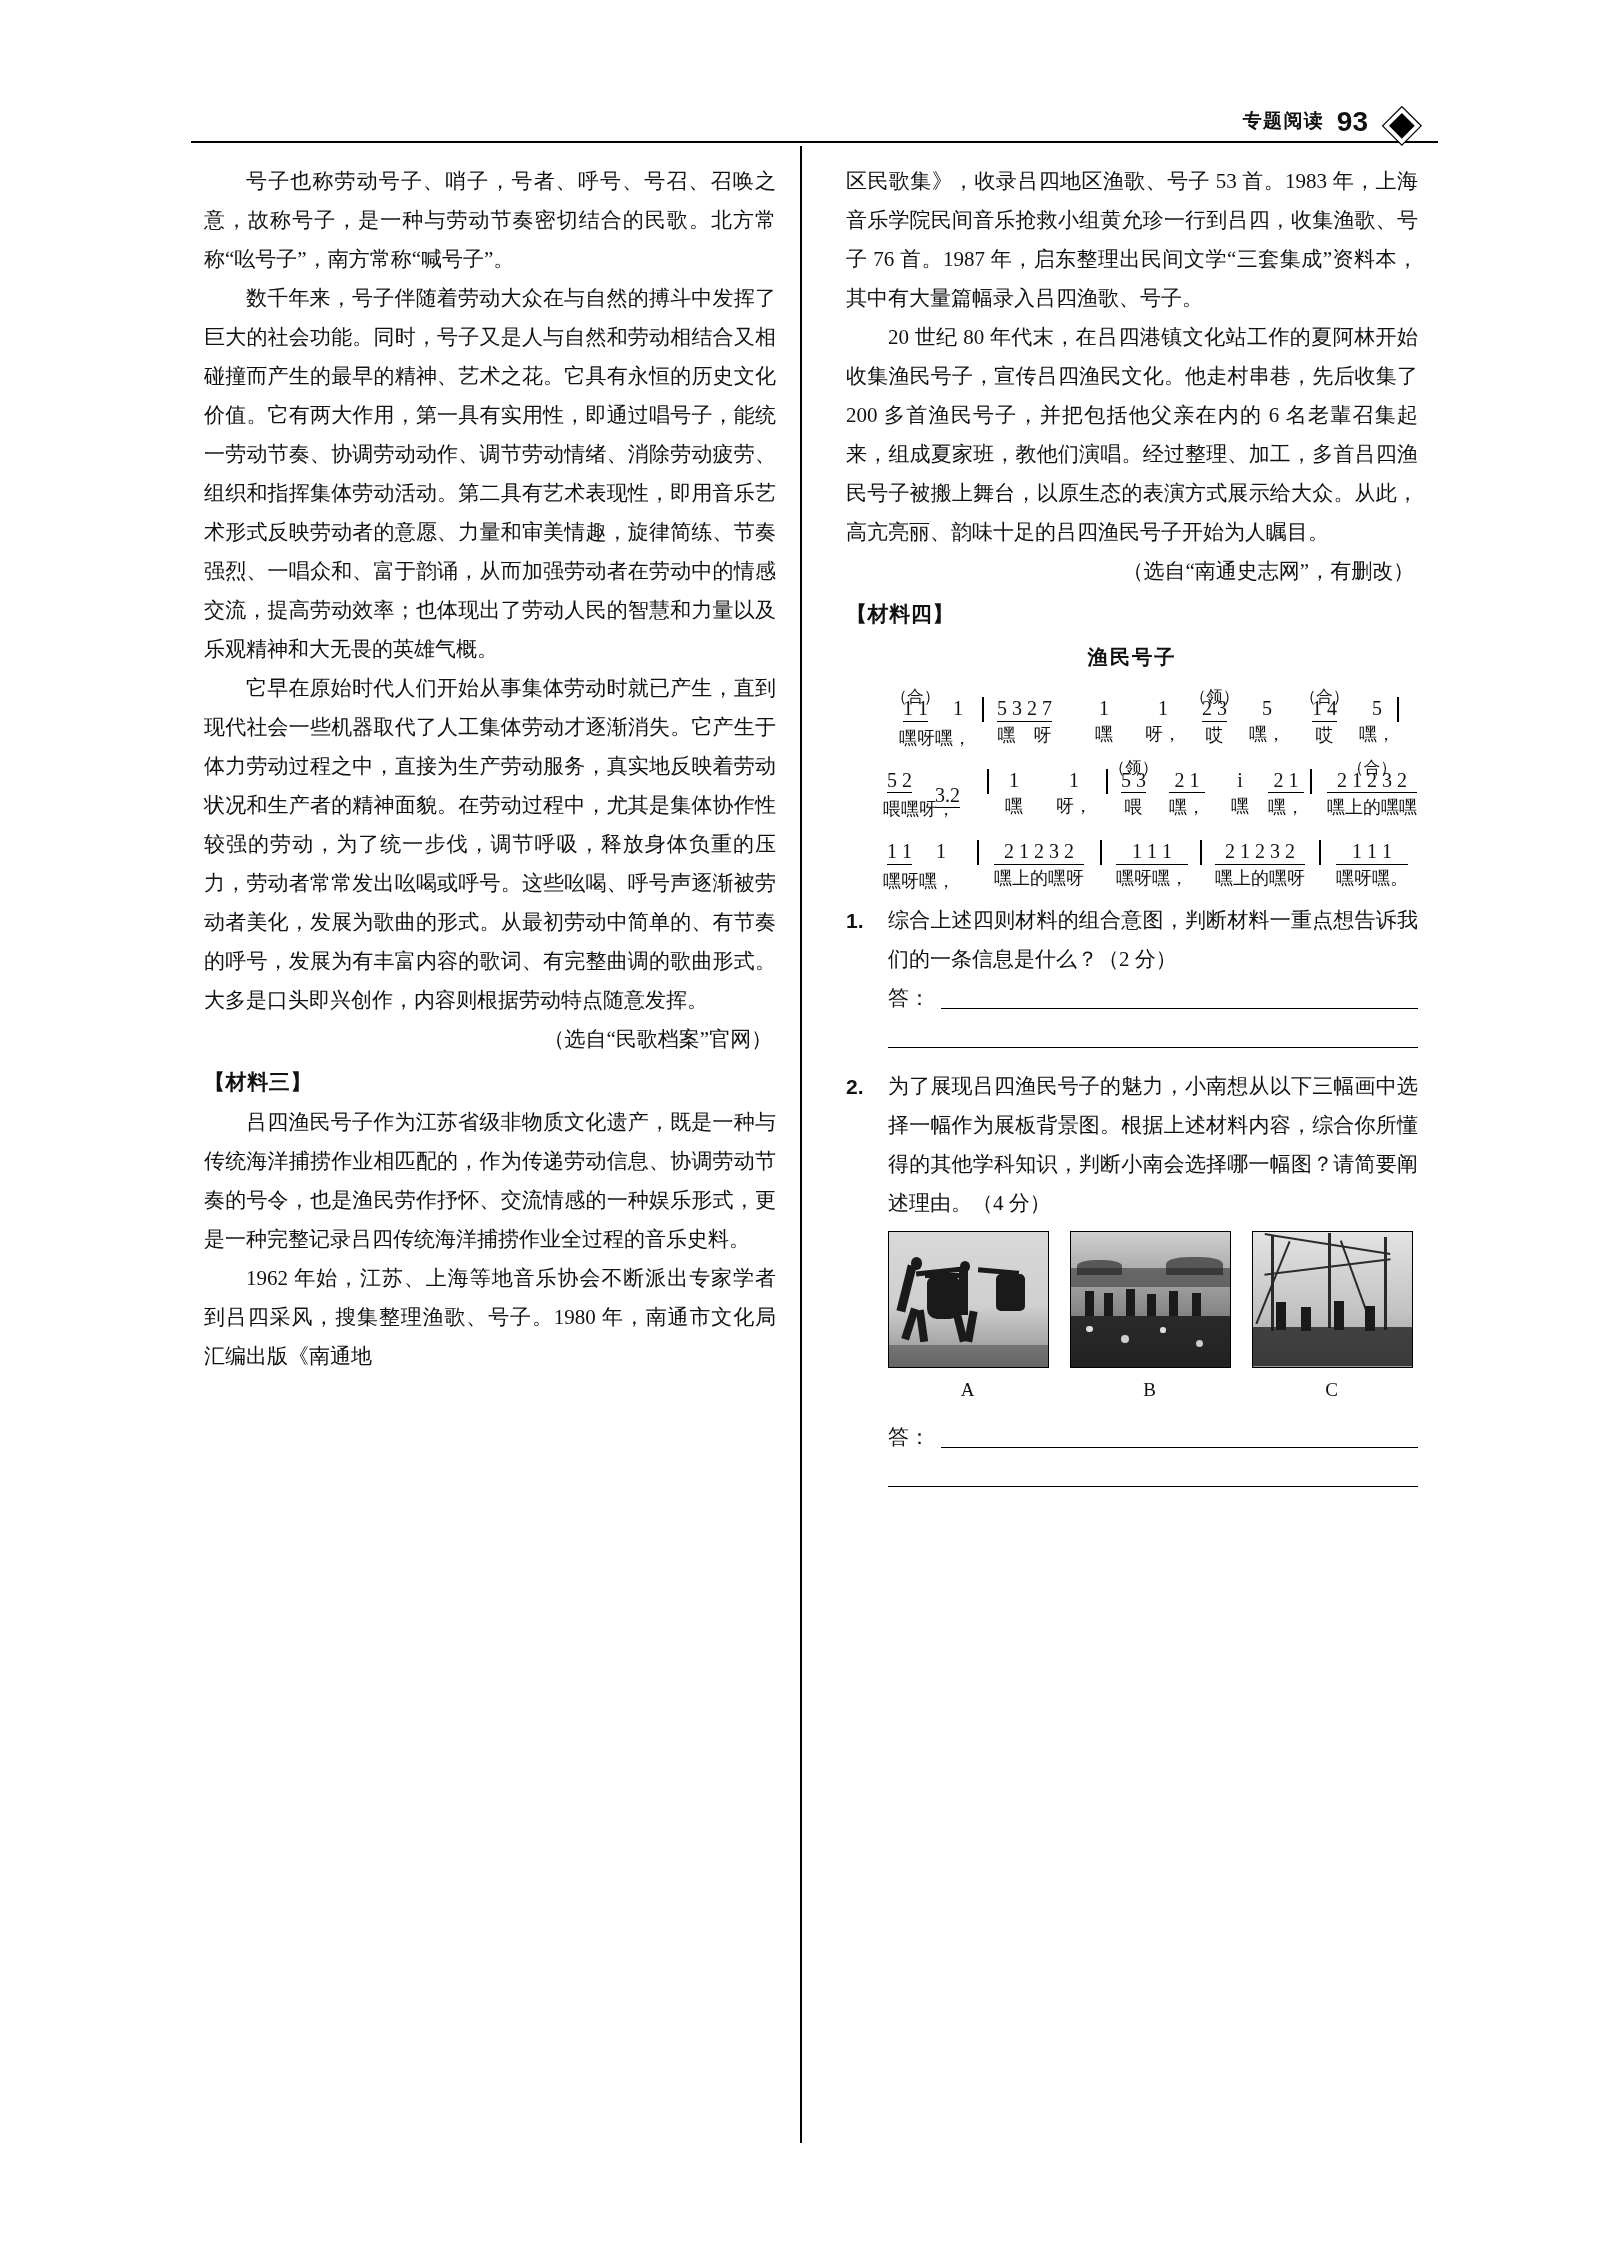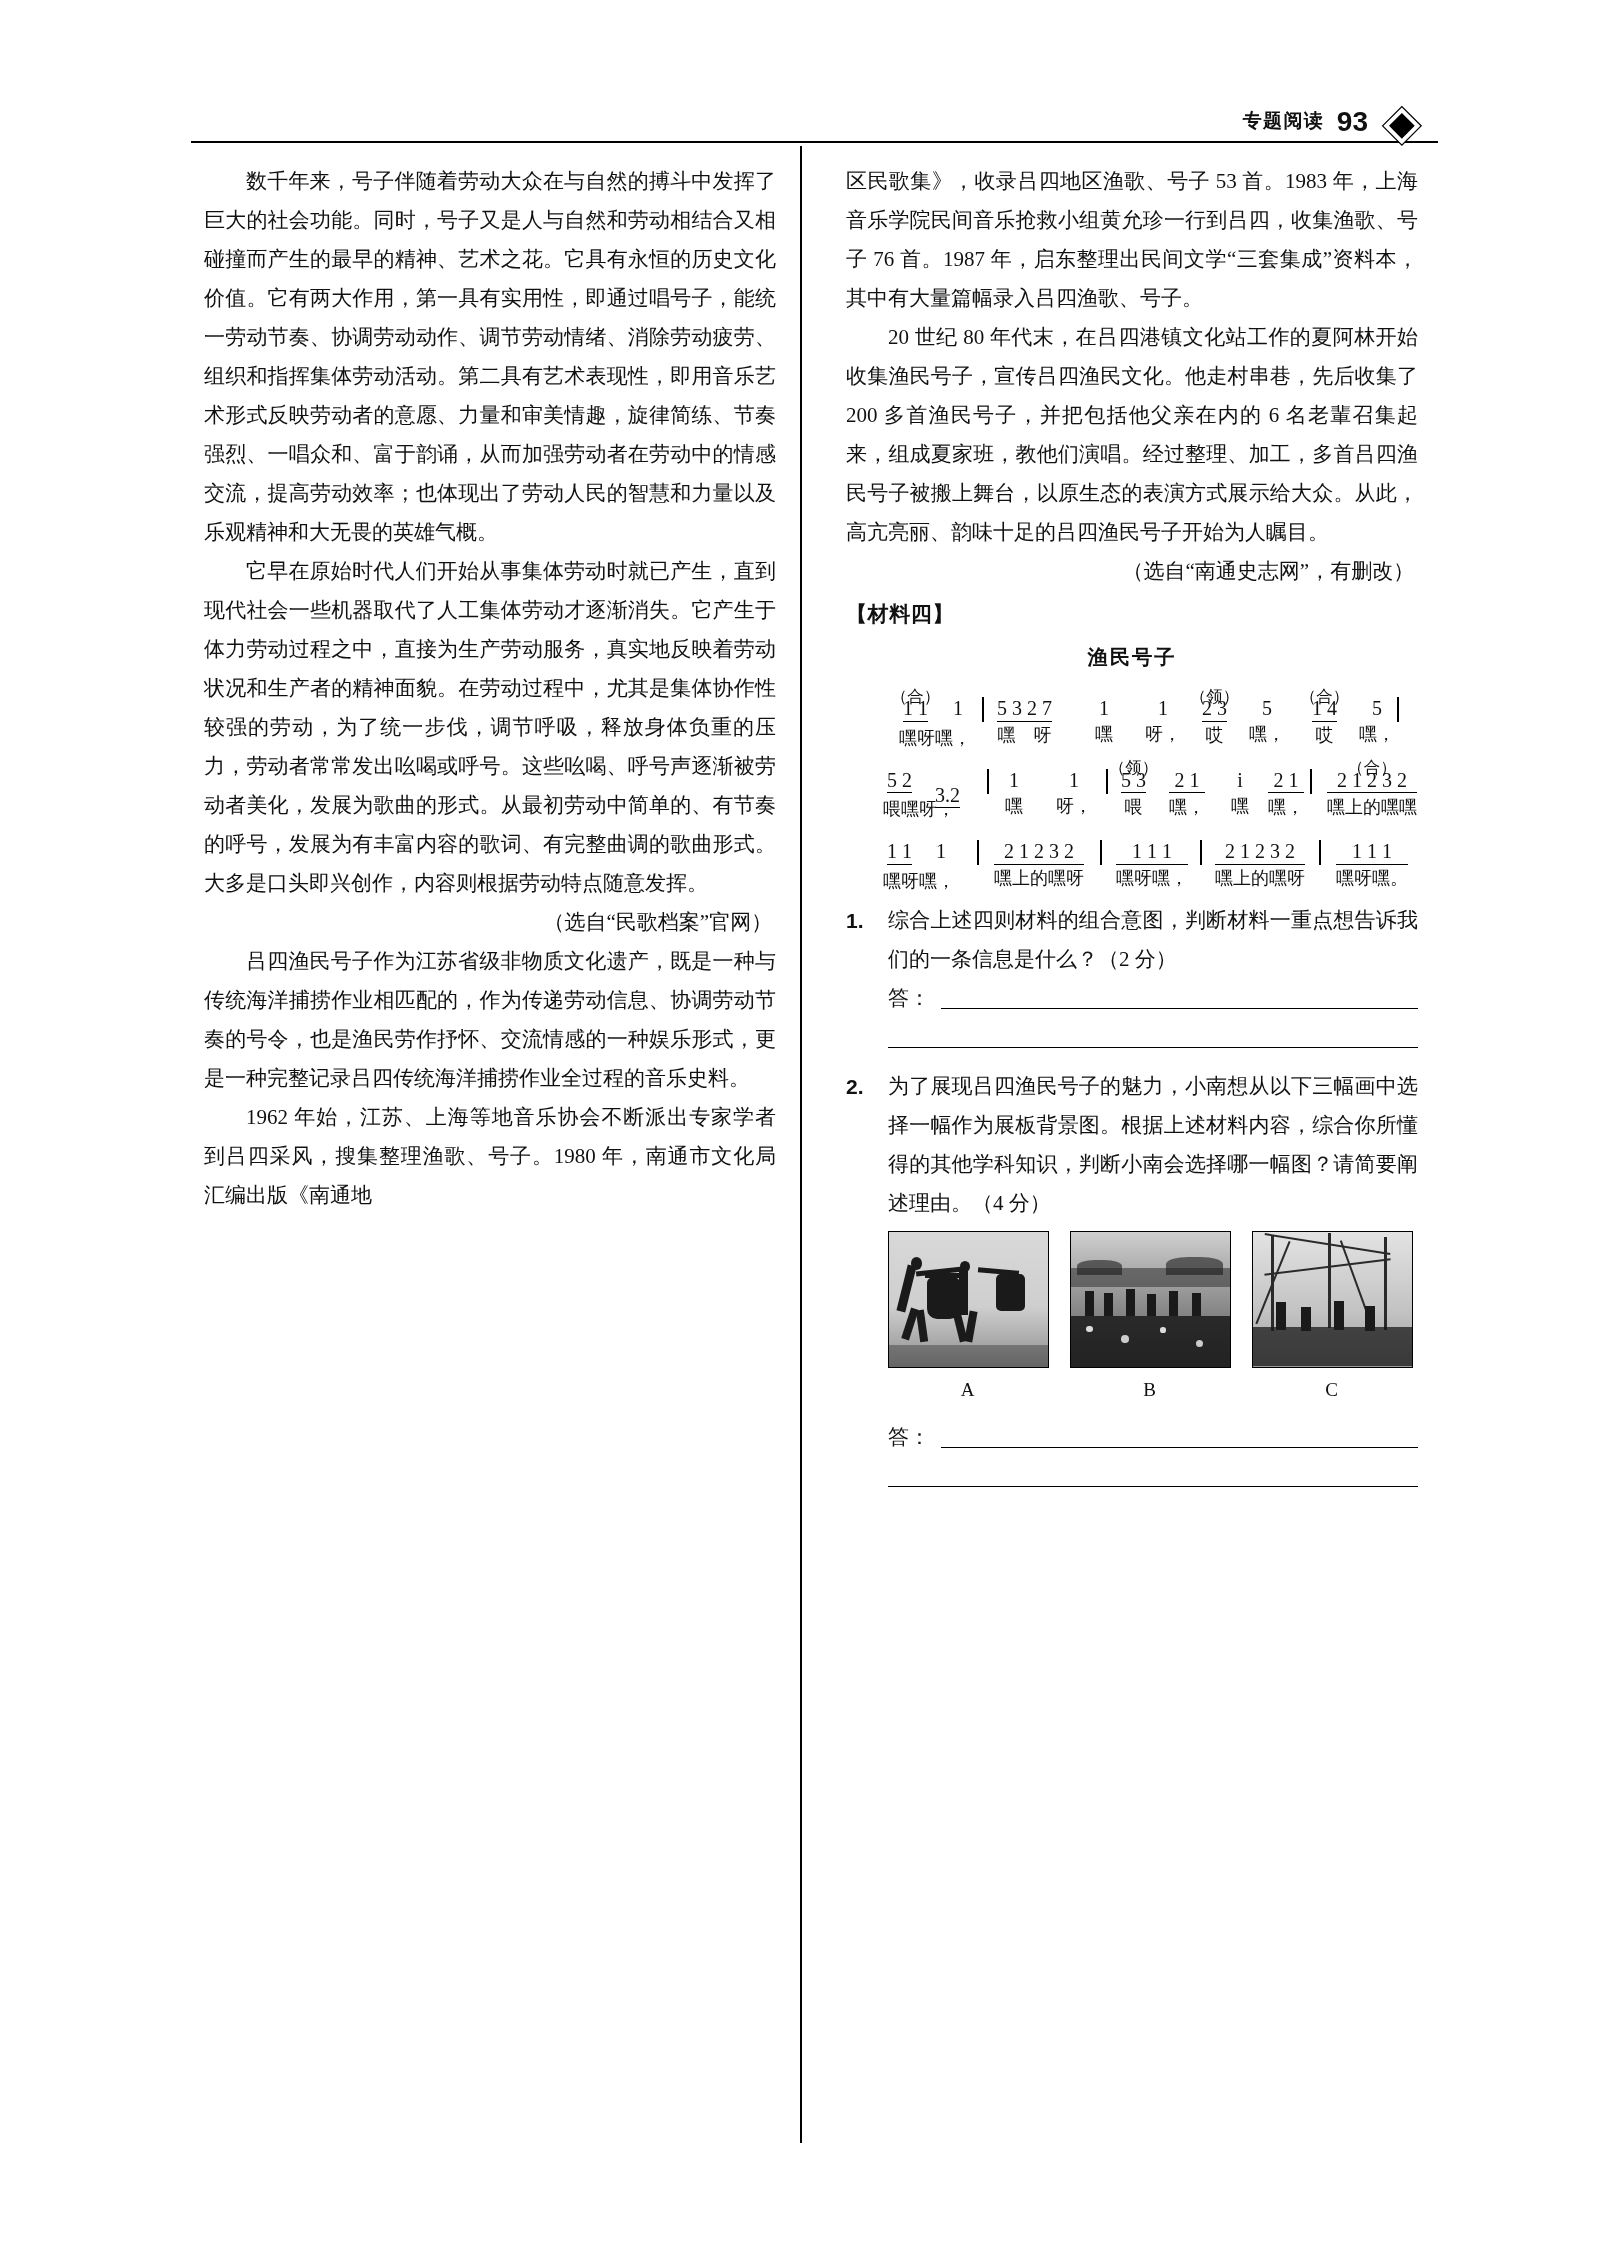--- a/index.html
+++ b/index.html
@@ -220,23 +220,25 @@
     <div class="page-num">93</div>
     <svg class="corner-mark" viewBox="0 0 70 70">
       <polygon points="4,34 34,4 64,34 34,64" fill="#ffffff" stroke="#000" stroke-width="2"></polygon>
       <polygon points="14,34 34,14 54,34 34,54" fill="#000"></polygon>
     </svg>
   </div>
 
   <div class="col-divider"></div>
 
   <div class="col col-left">
+    <p>号子也称劳动号子、哨子，号者、呼号、号召、召唤之意，故称号子，是一种与劳动节奏密切结合的民歌。北方常称“吆号子”，南方常称“喊号子”。</p>
     <p>数千年来，号子伴随着劳动大众在与自然的搏斗中发挥了巨大的社会功能。同时，号子又是人与自然和劳动相结合又相碰撞而产生的最早的精神、艺术之花。它具有永恒的历史文化价值。它有两大作用，第一具有实用性，即通过唱号子，能统一劳动节奏、协调劳动动作、调节劳动情绪、消除劳动疲劳、组织和指挥集体劳动活动。第二具有艺术表现性，即用音乐艺术形式反映劳动者的意愿、力量和审美情趣，旋律简练、节奏强烈、一唱众和、富于韵诵，从而加强劳动者在劳动中的情感交流，提高劳动效率；也体现出了劳动人民的智慧和力量以及乐观精神和大无畏的英雄气概。</p>
     <p>它早在原始时代人们开始从事集体劳动时就已产生，直到现代社会一些机器取代了人工集体劳动才逐渐消失。它产生于体力劳动过程之中，直接为生产劳动服务，真实地反映着劳动状况和生产者的精神面貌。在劳动过程中，尤其是集体协作性较强的劳动，为了统一步伐，调节呼吸，释放身体负重的压力，劳动者常常发出吆喝或呼号。这些吆喝、呼号声逐渐被劳动者美化，发展为歌曲的形式。从最初劳动中简单的、有节奏的呼号，发展为有丰富内容的歌词、有完整曲调的歌曲形式。大多是口头即兴创作，内容则根据劳动特点随意发挥。</p>
     <p class="src">（选自“民歌档案”官网）</p>
+    <p class="mat-title">【材料三】</p>
     <p>吕四渔民号子作为江苏省级非物质文化遗产，既是一种与传统海洋捕捞作业相匹配的，作为传递劳动信息、协调劳动节奏的号令，也是渔民劳作抒怀、交流情感的一种娱乐形式，更是一种完整记录吕四传统海洋捕捞作业全过程的音乐史料。</p>
     <p>1962 年始，江苏、上海等地音乐协会不断派出专家学者到吕四采风，搜集整理渔歌、号子。1980 年，南通市文化局汇编出版《南通地</p>
   </div>
 
   <div class="col col-right">
     <p class="noindent">区民歌集》，收录吕四地区渔歌、号子 53 首。1983 年，上海音乐学院民间音乐抢救小组黄允珍一行到吕四，收集渔歌、号子 76 首。1987 年，启东整理出民间文学“三套集成”资料本，其中有大量篇幅录入吕四渔歌、号子。</p>
     <p>20 世纪 80 年代末，在吕四港镇文化站工作的夏阿林开始收集渔民号子，宣传吕四渔民文化。他走村串巷，先后收集了 200 多首渔民号子，并把包括他父亲在内的 6 名老輩召集起来，组成夏家班，教他们演唱。经过整理、加工，多首吕四渔民号子被搬上舞台，以原生态的表演方式展示给大众。从此，高亢亮丽、韵味十足的吕四渔民号子开始为人瞩目。</p>
     <p class="src">（选自“南通史志网”，有删改）</p>
     <p class="mat-title">【材料四】</p>
 

